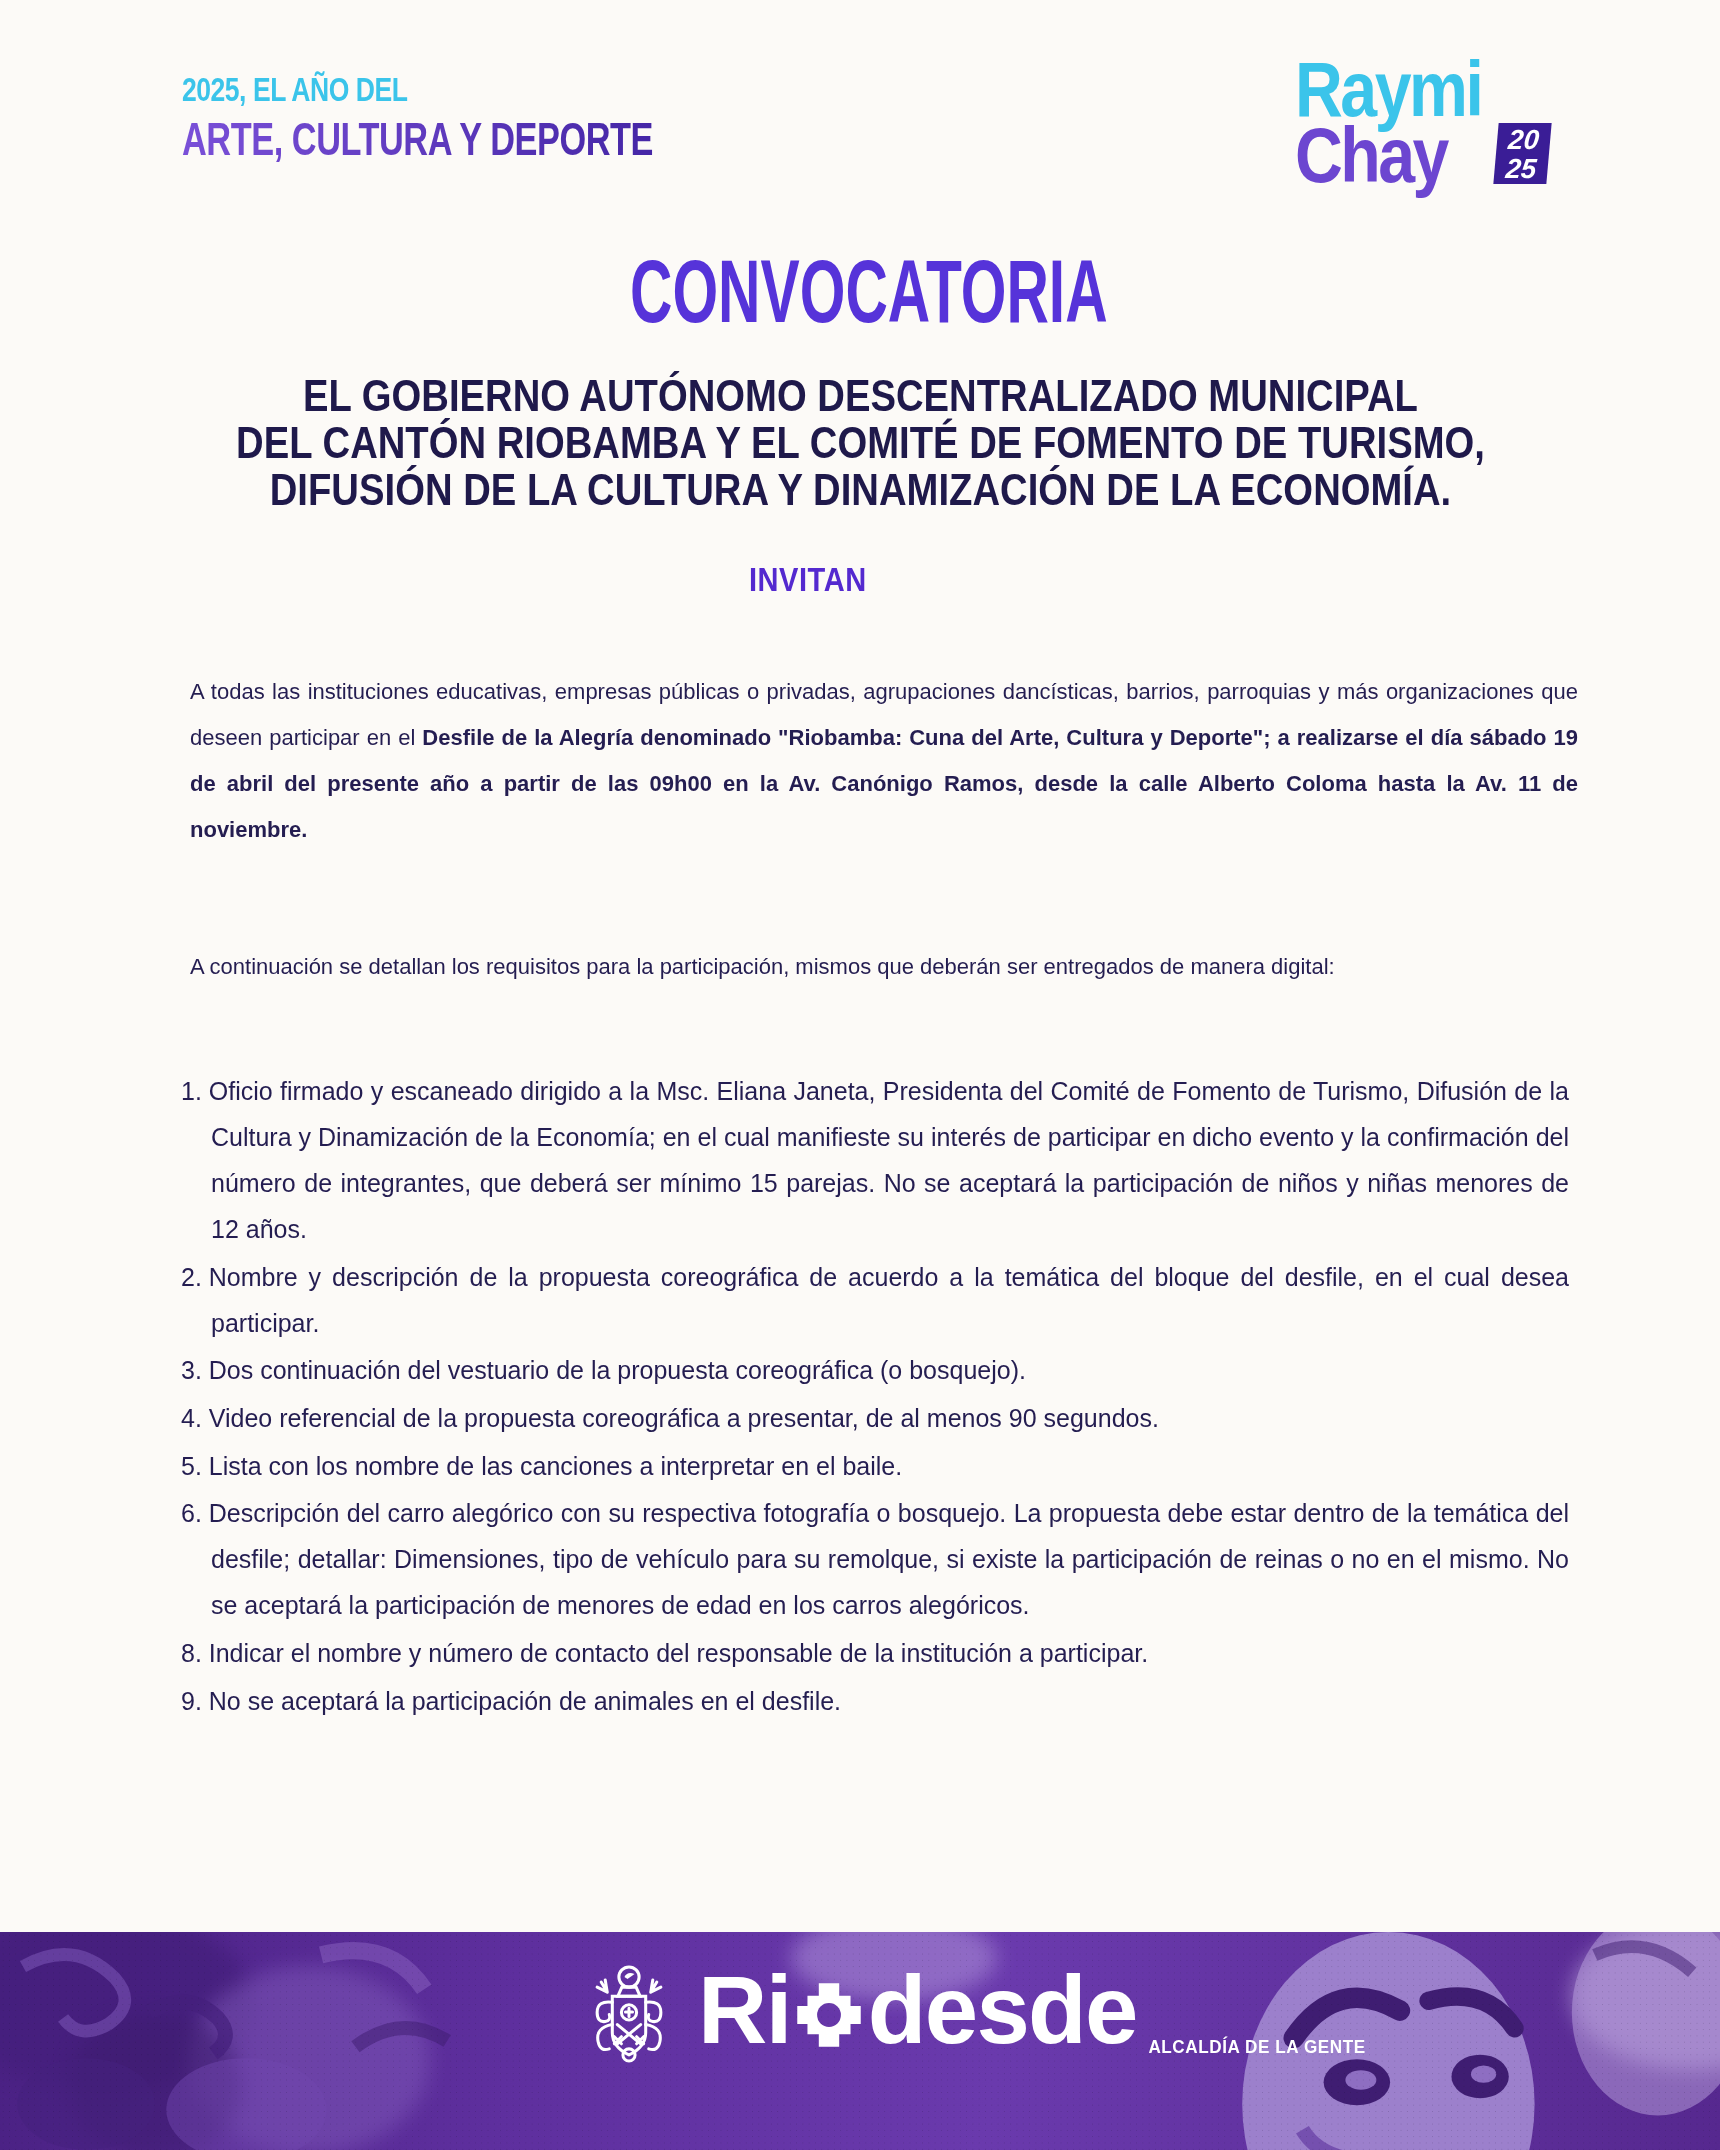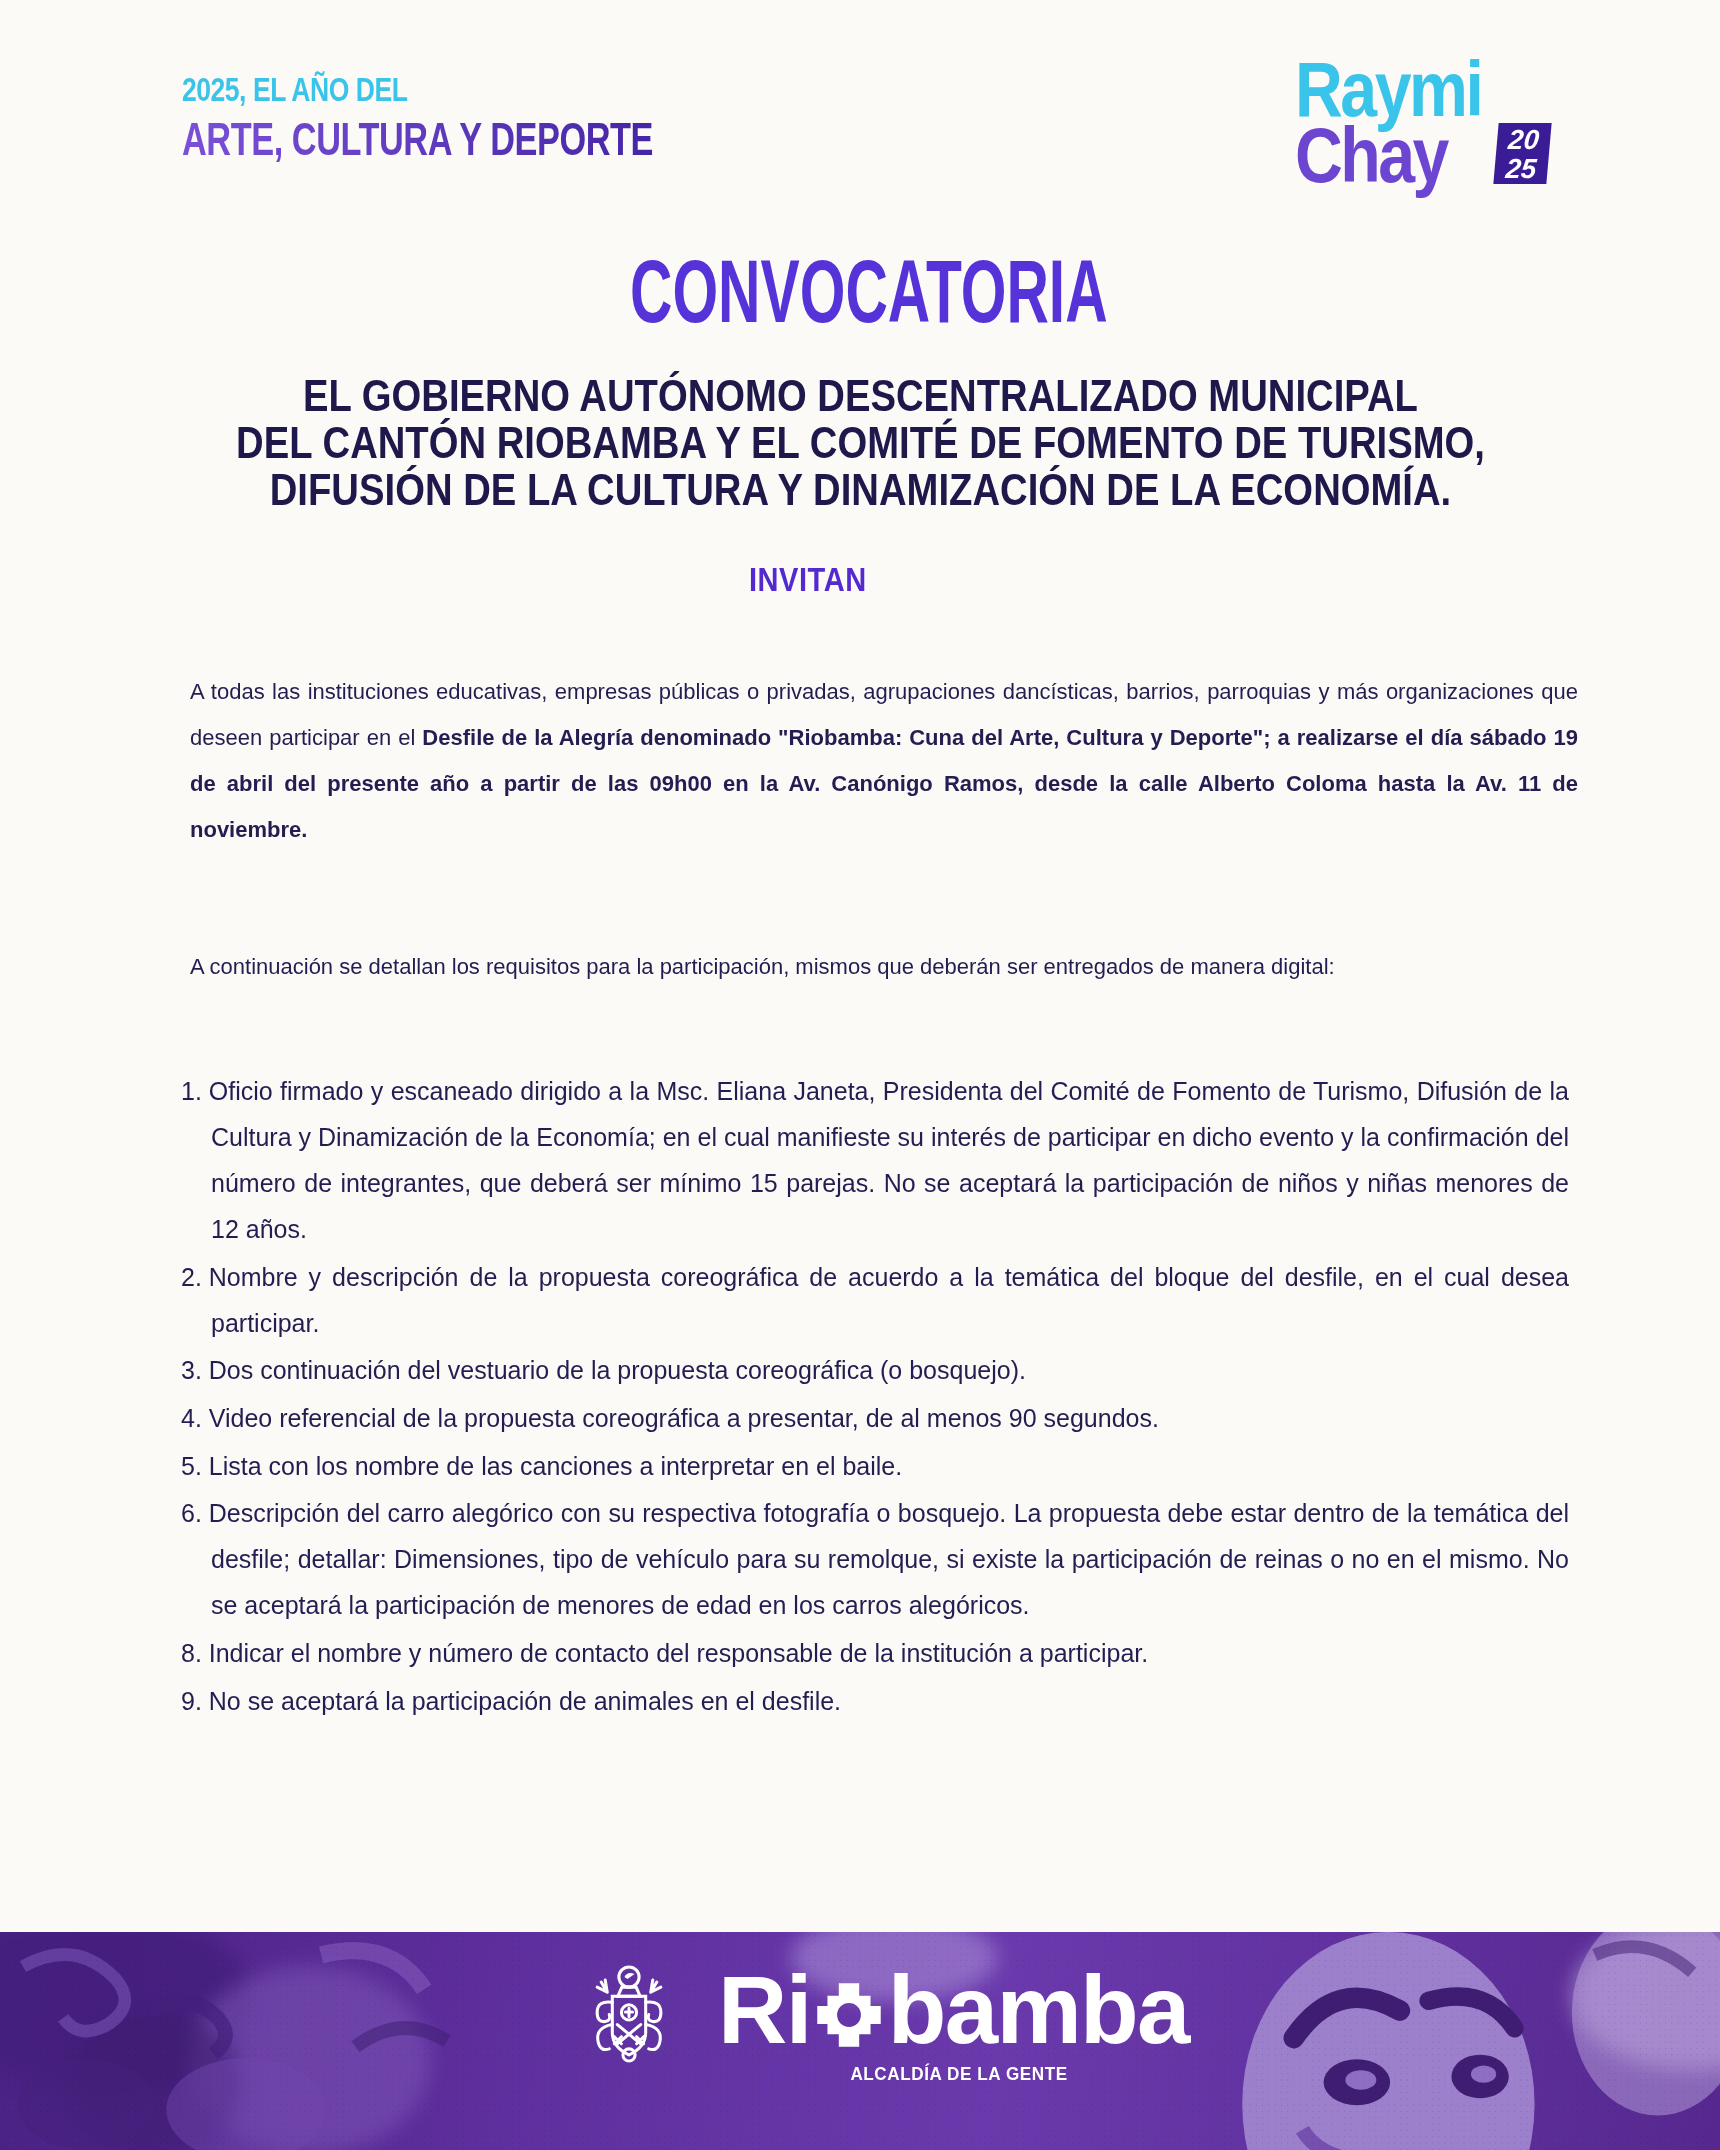--- a/index.html
+++ b/index.html
@@ -63,21 +63,21 @@
   .blob.b3{left:69px;top:80px;width:172px;height:149px;background:#3E1C70;opacity:.6;}
   .blob.b4{left:791px;top:-17px;width:206px;height:86px;background:#A98BD6;opacity:.6;}
   .blob.b5{left:1571px;top:-11.5px;width:241px;height:149px;background:#B49AD8;opacity:.65;}
   .swirls{position:absolute;left:0;top:0;}
   .mask-right{position:absolute;left:1159px;top:0;}
   .noise{position:absolute;left:0;top:0;width:1721px;height:219px;opacity:.35;
     background-image:radial-gradient(rgba(15,4,35,0.5) 0.7px, transparent 0.8px);
     background-size:6.3px 6.3px;mix-blend-mode:multiply;}
   .footer-brand{position:absolute;left:586px;top:30px;display:flex;align-items:flex-start;}
   .shield{margin-right:26px;}
-  .brand-col{display:flex;flex-direction:column;align-items:center;margin-left:20px;}
+  .brand-col{display:flex;align-items:flex-end;}
   .brand-line{display:flex;align-items:center;color:#fff;font-weight:800;
     font-size:96px;line-height:96px;letter-spacing:-1.7px;white-space:nowrap;}
   .chakana{width:68px;height:68px;margin:10.3px 4.6px 0 4.6px;}
   .tagline{color:#fff;font-weight:700;font-size:18px;letter-spacing:0.6px;margin-top:5.7px;
     transform:scaleX(0.95);transform-origin:right top;white-space:nowrap;}
 </style>
 </head>
 <body>
 
 <div class="banner">
@@ -180,19 +180,19 @@
         <svg class="chakana" viewBox="0 0 120 120">
           <defs>
             <mask id="chk">
               <rect width="120" height="120" fill="black"></rect>
               <path d="M42 4 H78 V26 H98 V44 H116 V76 H98 V94 H78 V116 H42 V94 H22 V76 H4 V44 H22 V26 H42 Z" fill="white"></path>
               <circle cx="60" cy="60" r="21" fill="black"></circle>
             </mask>
           </defs>
           <rect width="120" height="120" fill="#FFFFFF" mask="url(#chk)"></rect>
         </svg>
-        <span>bamba</span>
+        <span>desde</span>
       </div>
       <div class="tagline">ALCALDÍA DE LA GENTE</div>
     </div>
   </div>
 </div>
 
 
 </body></html>

